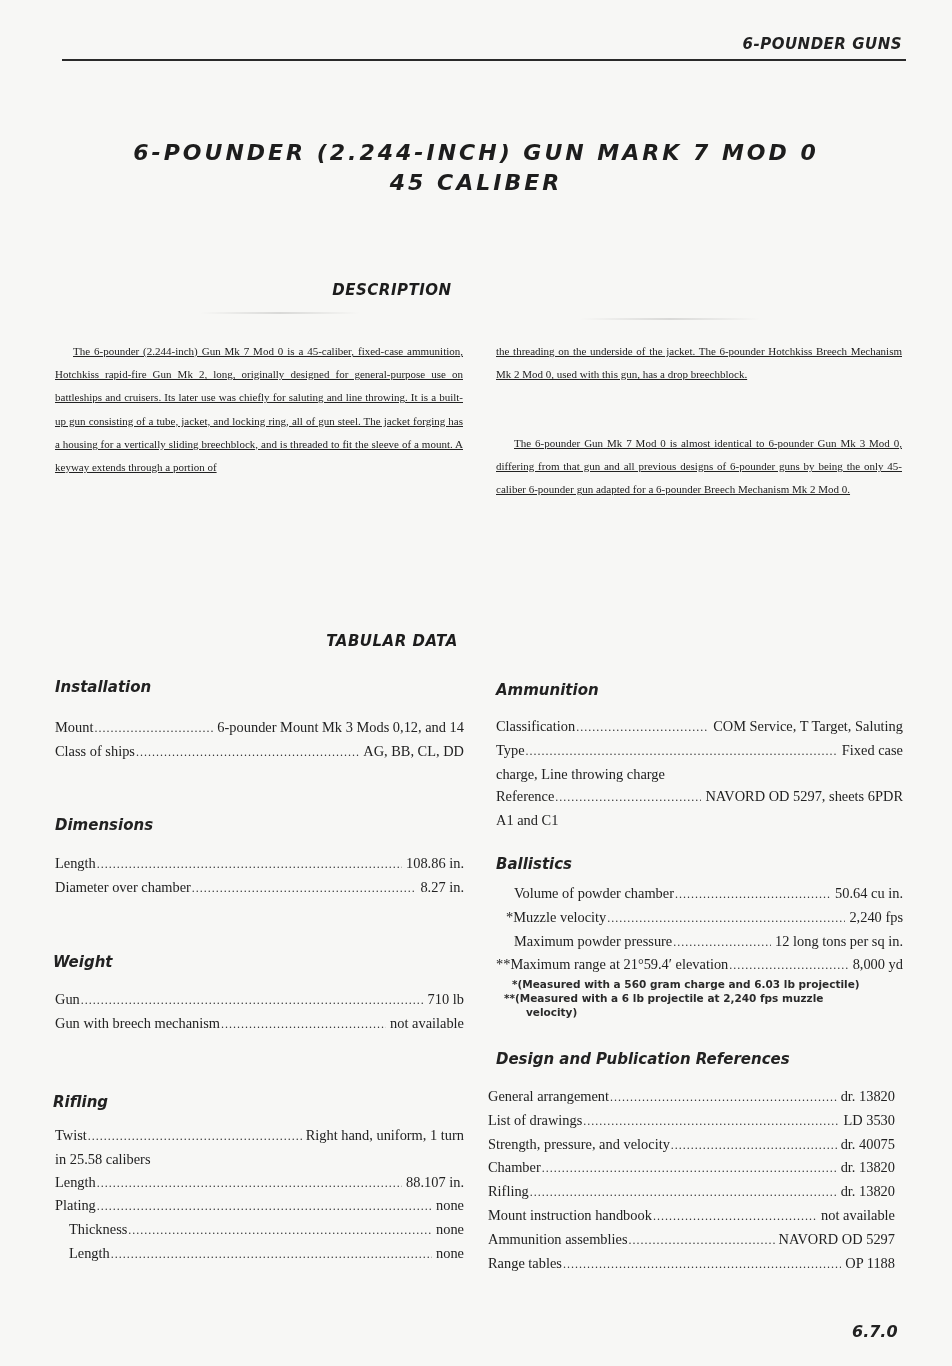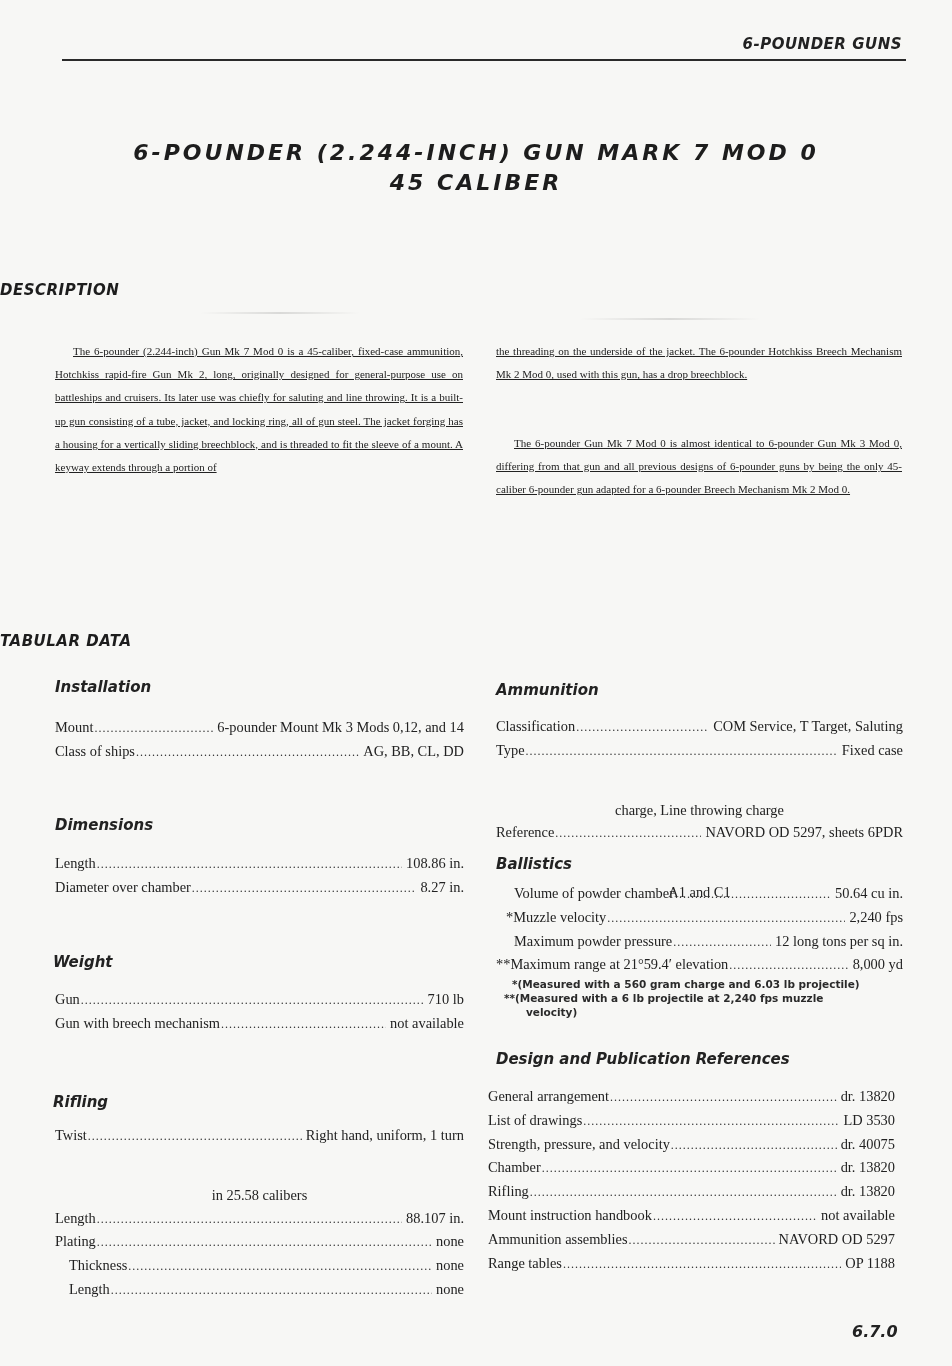--- a/index.html
+++ b/index.html
@@ -15,41 +15,41 @@
   }
   .head-rule {
     position: absolute; top: 59px; left: 62px; width: 844px; height: 0;
     border-top: 2px solid #2a2a2a;
   }
   .title {
     position: absolute; top: 138px; left: 0; width: 952px; text-align: center;
     font-size: 22px; font-weight: bold; letter-spacing: 3px; line-height: 30px; color: #1d1d1d;
   }
   .section-heading {
-    position: absolute; left: 0; width: 784px; 
+    position: absolute; left: 0; width: 784px; text-align: center;
     font-size: 15px; font-weight: bold; letter-spacing: 0.5px; color: #1d1d1d;
   }
   .smudge {
     position: absolute; height: 2px; background: linear-gradient(to right, rgba(0,0,0,0), rgba(0,0,0,0.12), rgba(0,0,0,0));
   }
   .para {
     position: absolute; font-size: 11px; line-height: 23.2px; text-align: justify;
     color: #222; margin: 0; text-decoration: underline;
   }
   .para.indent { text-indent: 18px; }
   .group-heading {
     position: absolute; font-size: 15px; font-weight: bold; color: #222; margin: 0;
   }
   .rows { position: absolute; font-size: 14.4px; line-height: 22.8px; color: #222; }
   .row { display: flex; align-items: baseline; white-space: nowrap; }
   .row .lbl { flex: 0 0 auto; }
   .row .dots { flex: 1 1 auto; overflow: hidden; margin: 0 4px 0 1px; letter-spacing: 1px; color: #333; font-size: 12px; }
   .row .dots::before { content: "......................................................................................................................................................"; }
   .row .val { flex: 0 0 auto; text-align: right; }
-  .cont { text-align: center; margin-top: 36px; }
+  .cont { text-align: left; }
   .row.sub .lbl { padding-left: 14px; }
   .row.pad .lbl { padding-left: 18px; }
   .footnote { font-family: "DejaVu Sans", sans-serif; font-size: 10.5px; line-height: 14px; font-weight: bold; color: #2a2a2a; }
   .footnote.f1 { padding-left: 16px; }
   .footnote.f2 { padding-left: 8px; }
   .footnote.f2b { padding-left: 30px; }
   .page-number { position: absolute; top: 1322px; left: 852px; font-size: 16px; font-weight: bold; color: #222; }
 </style>
 </head>
 <body>

